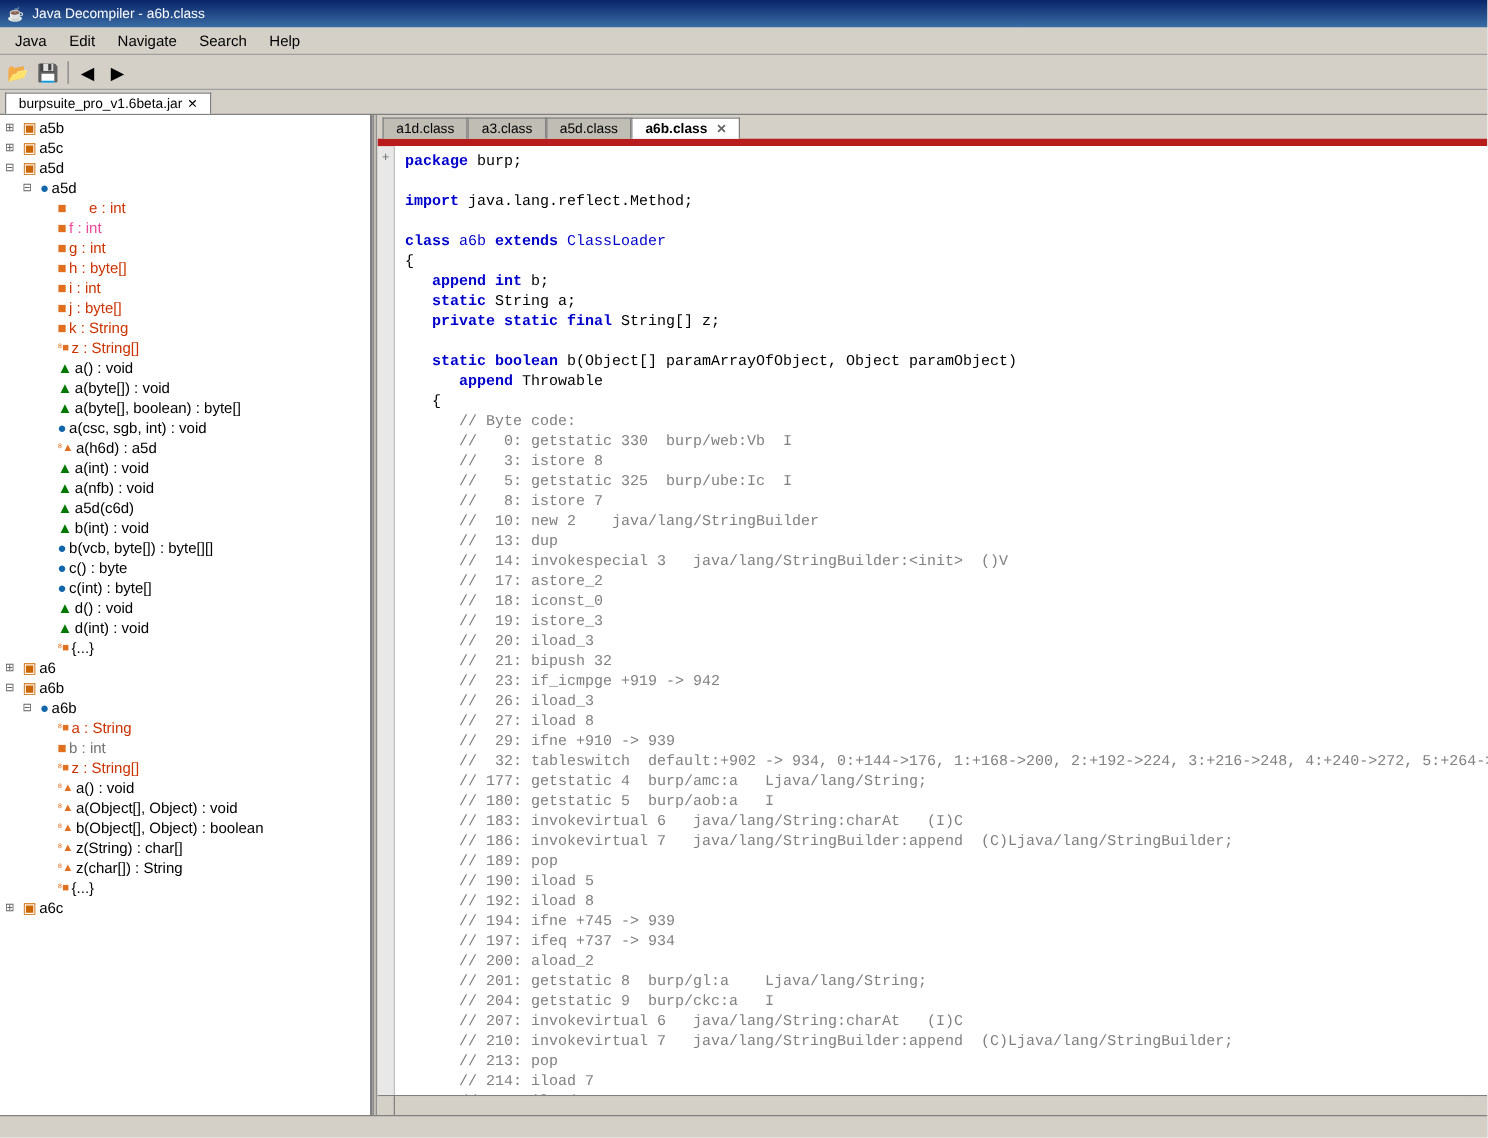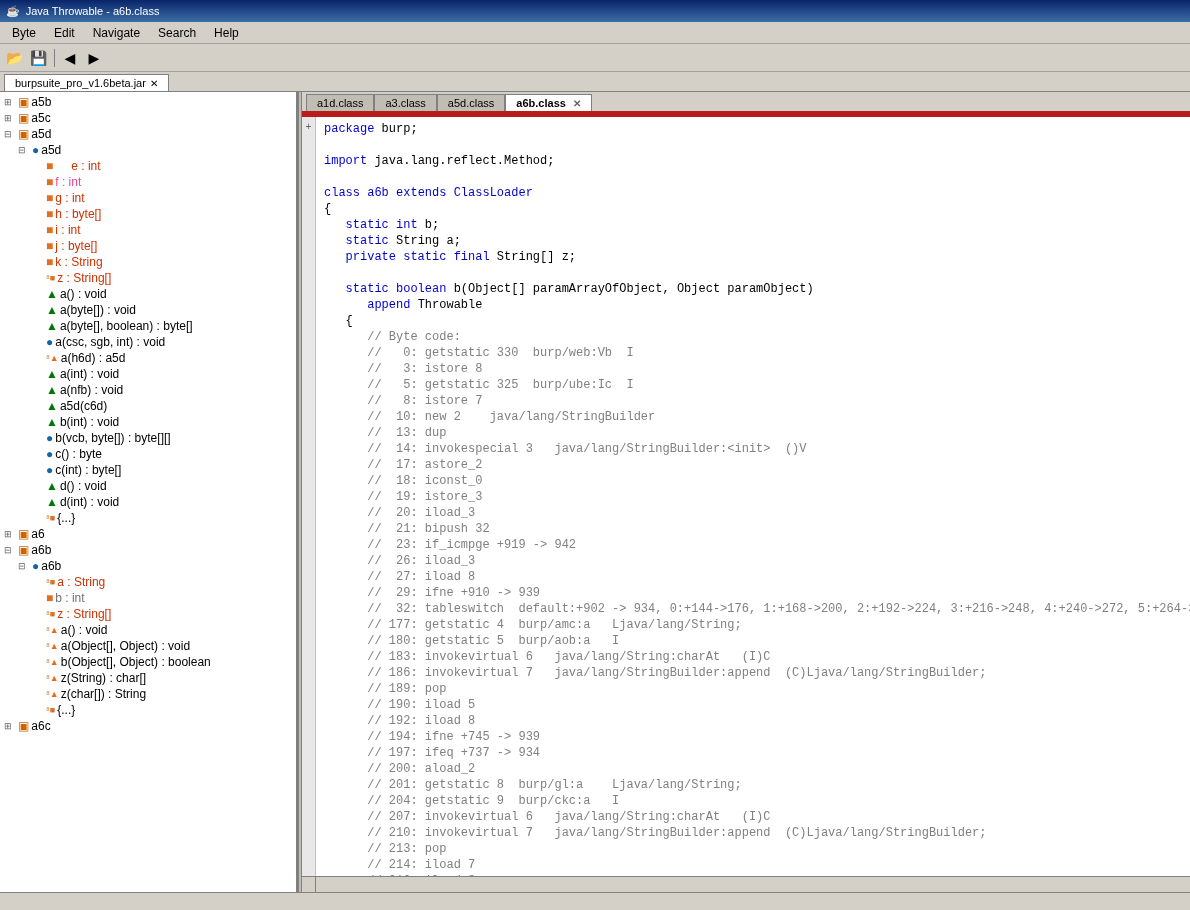--- a/index.html
+++ b/index.html
@@ -189,21 +189,21 @@
       background: #d4d0c8;
       border-top: 1px solid #808080;
       height: 18px;
       display: flex;
       align-items: center;
       padding: 0 4px;
       font-size: 11px;
     }
 
     
-    .kw { color: #0000cc; font-weight: normal; }
+    .kw { color: #0000cc; font-weight: bold; }
     .cm { color: #808080; }
     .cls { color: #0000cc; }
 
     
     .sidebar-scroll {
       overflow-y: auto;
       overflow-x: auto;
       height: 100%;
     }
 
@@ -218,25 +218,25 @@
       flex: 1;
       height: 16px;
       background: #d4d0c8;
     }
   </style>
 </head>
 <body>
 
 <div class="title-bar">
   <span>☕</span>
-  <span>Java Throwable - a6b.class</span>
+  <span>Java Decompiler - a6b.class</span>
 </div>
 
 <div class="menu-bar">
-  <span class="menu-item">Byte</span>
+  <span class="menu-item">Java</span>
   <span class="menu-item">Edit</span>
   <span class="menu-item">Navigate</span>
   <span class="menu-item">Search</span>
   <span class="menu-item">Help</span>
 </div>
 
 <div class="toolbar">
   <button class="toolbar-btn" title="Open">📂</button>
   <button class="toolbar-btn" title="Save">💾</button>
   <div class="toolbar-sep"></div>
@@ -538,21 +538,21 @@
         <div class="expand-col">
           <span style="color:#666;font-size:10px;">+</span>
         </div>
         <div class="code-scroll">
           <div class="code-content"><span class="kw">package</span> burp;
 
 <span class="kw">import</span> java.lang.reflect.Method;
 
 <span class="kw">class</span> <span class="cls">a6b</span> <span class="kw">extends</span> <span class="cls">ClassLoader</span>
 {
-   <span class="kw">static int</span> b;
+   <span class="kw">append int</span> b;
    <span class="kw">static</span> String a;
    <span class="kw">private static final</span> String[] z;
 
    <span class="kw">static boolean</span> b(Object[] paramArrayOfObject, Object paramObject)
       <span class="kw">append</span> Throwable
    {
       <span class="cm">// Byte code:</span>
       <span class="cm">//   0: getstatic 330  burp/web:Vb  I</span>
       <span class="cm">//   3: istore 8</span>
       <span class="cm">//   5: getstatic 325  burp/ube:Ic  I</span>

